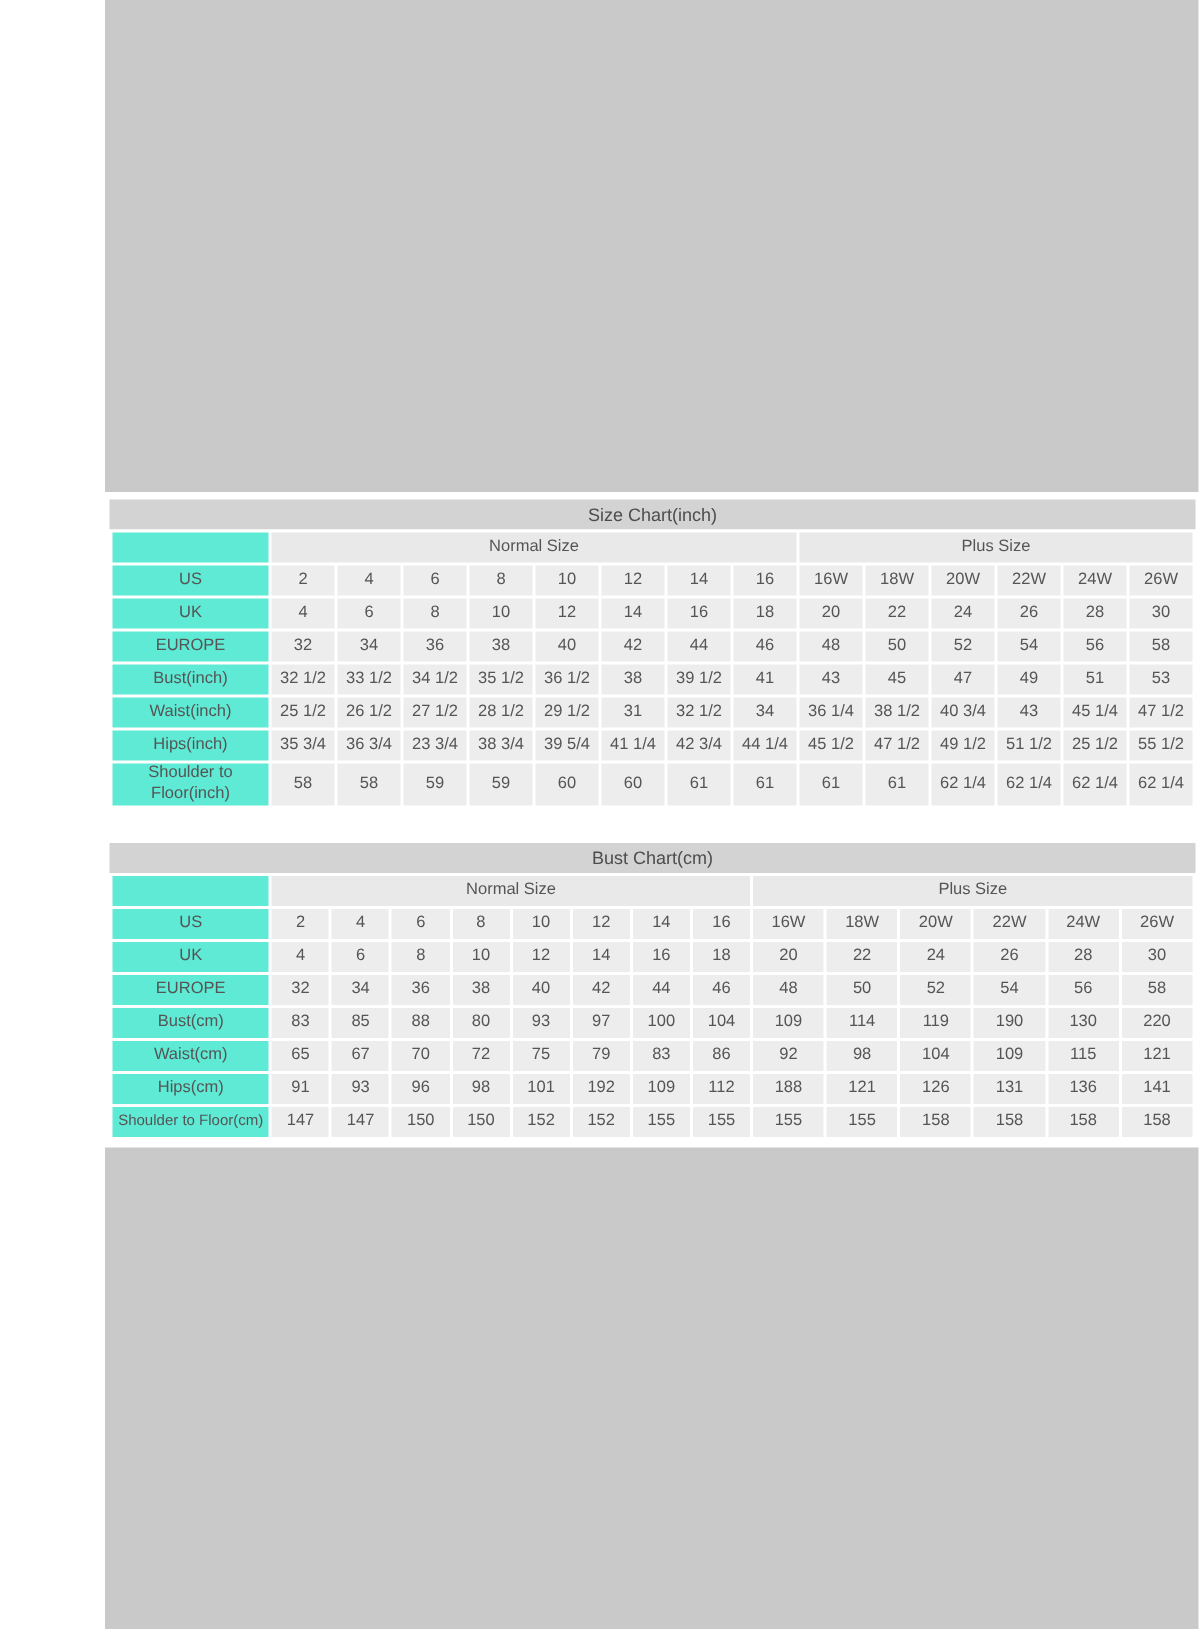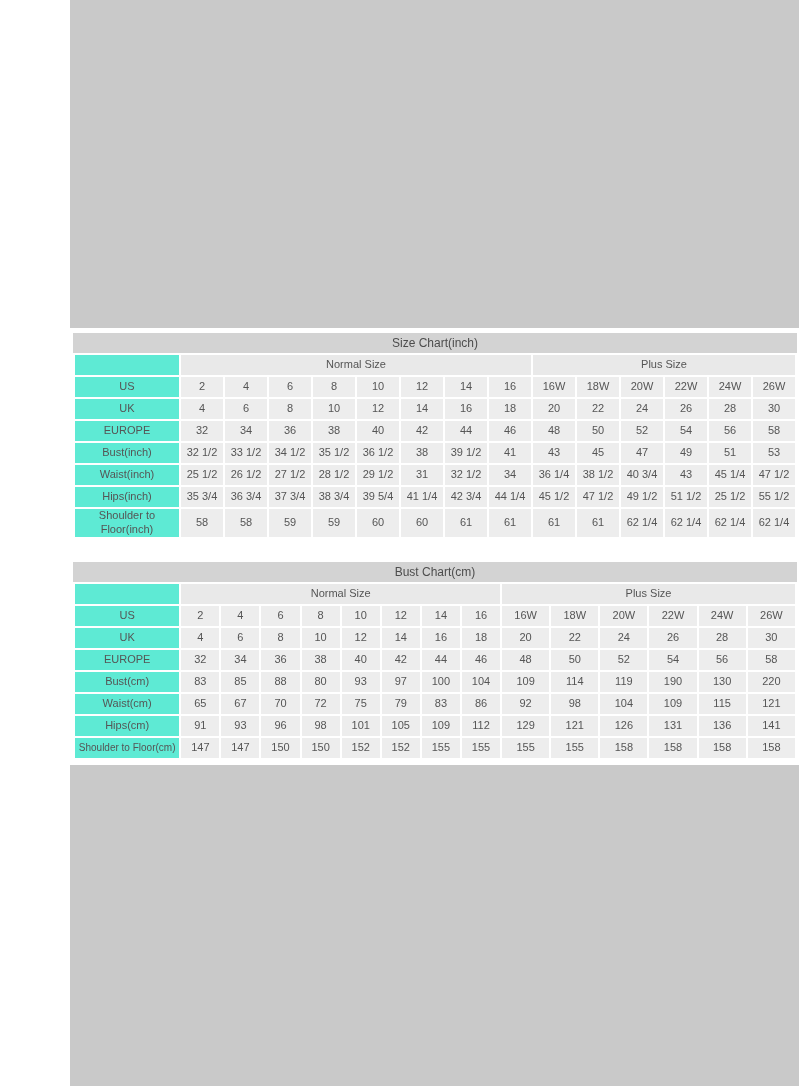--- a/index.html
+++ b/index.html
@@ -193,21 +193,21 @@
             <td class="size-cell">38 1/2</td>
             <td class="size-cell">40 3/4</td>
             <td class="size-cell">43</td>
             <td class="size-cell">45 1/4</td>
             <td class="size-cell">47 1/2</td>
           </tr>
           <tr>
             <th class="row-label">Hips(inch)</th>
             <td class="size-cell">35 3/4</td>
             <td class="size-cell">36 3/4</td>
-            <td class="size-cell">37 3/4</td>
+            <td class="size-cell">23 3/4</td>
             <td class="size-cell">38 3/4</td>
             <td class="size-cell">39 5/4</td>
             <td class="size-cell">41 1/4</td>
             <td class="size-cell">42 3/4</td>
             <td class="size-cell">44 1/4</td>
             <td class="size-cell">45 1/2</td>
             <td class="size-cell">47 1/2</td>
             <td class="size-cell">49 1/2</td>
             <td class="size-cell">51 1/2</td>
             <td class="size-cell">25 1/2</td>
@@ -347,24 +347,24 @@
             <td class="size-cell">115</td>
             <td class="size-cell">121</td>
           </tr>
           <tr>
             <th class="row-label">Hips(cm)</th>
             <td class="size-cell">91</td>
             <td class="size-cell">93</td>
             <td class="size-cell">96</td>
             <td class="size-cell">98</td>
             <td class="size-cell">101</td>
-            <td class="size-cell">105</td>
+            <td class="size-cell">192</td>
             <td class="size-cell">109</td>
             <td class="size-cell">112</td>
-            <td class="size-cell">129</td>
+            <td class="size-cell">188</td>
             <td class="size-cell">121</td>
             <td class="size-cell">126</td>
             <td class="size-cell">131</td>
             <td class="size-cell">136</td>
             <td class="size-cell">141</td>
           </tr>
           <tr>
             <th class="row-label">Shoulder to Floor(cm)</th>
             <td class="size-cell">147</td>
             <td class="size-cell">147</td>

